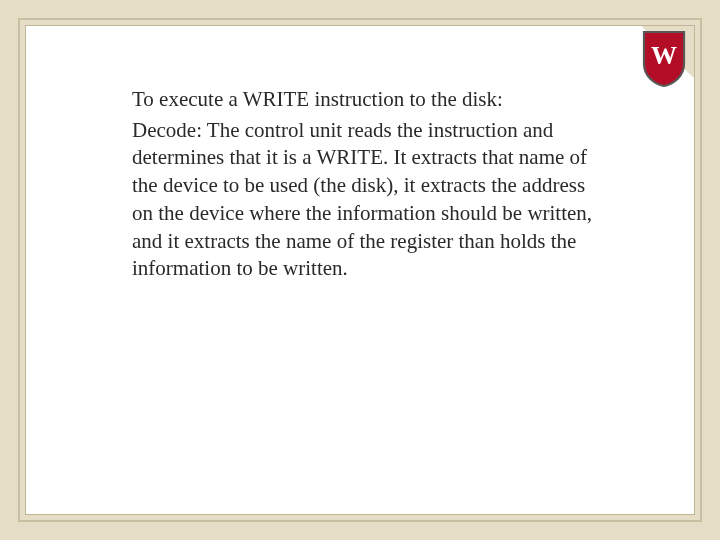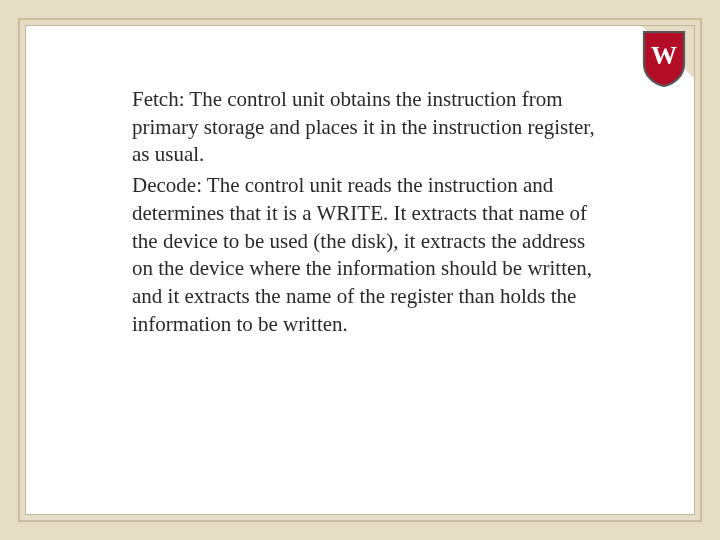--- a/index.html
+++ b/index.html
@@ -73,21 +73,21 @@
   }
 </style>
 </head>
 <body>
 
 <div class="slide">
   <div class="outer-frame">
     <div class="inner-frame">
       <div class="corner-cut"></div>
       <div class="content">
-        <p class="bullet-indent">Fetch: The control unit obtains the instruction from primary storage and places it in the instruction register, as usual.</p>
+        <p class="bullet-indent">To execute a WRITE instruction to the disk:</p>
         <p class="bullet-indent">Decode: The control unit reads the instruction and determines that it is a WRITE. It extracts that name of the device to be used (the disk), it extracts the address on the device where the information should be written, and it extracts the name of the register than holds the information to be written.</p>
       </div>
     </div>
   </div>
 
   <div class="crest">
     <svg width="44" height="58" viewBox="0 0 44 58">
       <path d="M2 2 H42 V34 C42 46 32 54 22 56 C12 54 2 46 2 34 Z" stroke-width="2.2" fill="#b40d27"></path>
       <path d="M2 2 H42 V34 C42 46 32 54 22 56 C12 54 2 46 2 34 Z" fill="none" stroke-width="2.2" stroke="#575757"></path>
       <text x="22" y="34" text-anchor="middle" font-family="Georgia, serif" font-weight="bold" font-size="26" fill="#ffffff">W</text>

